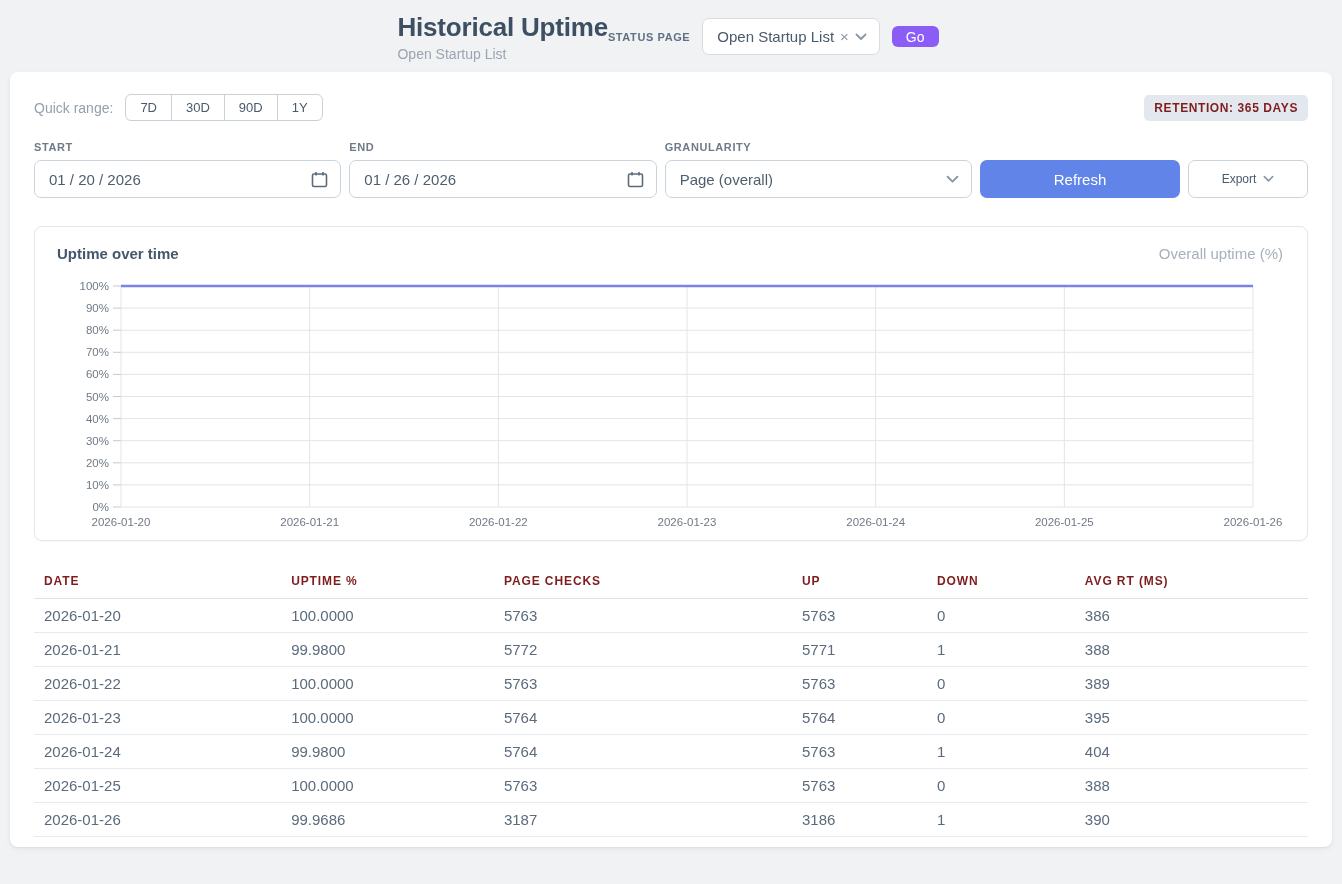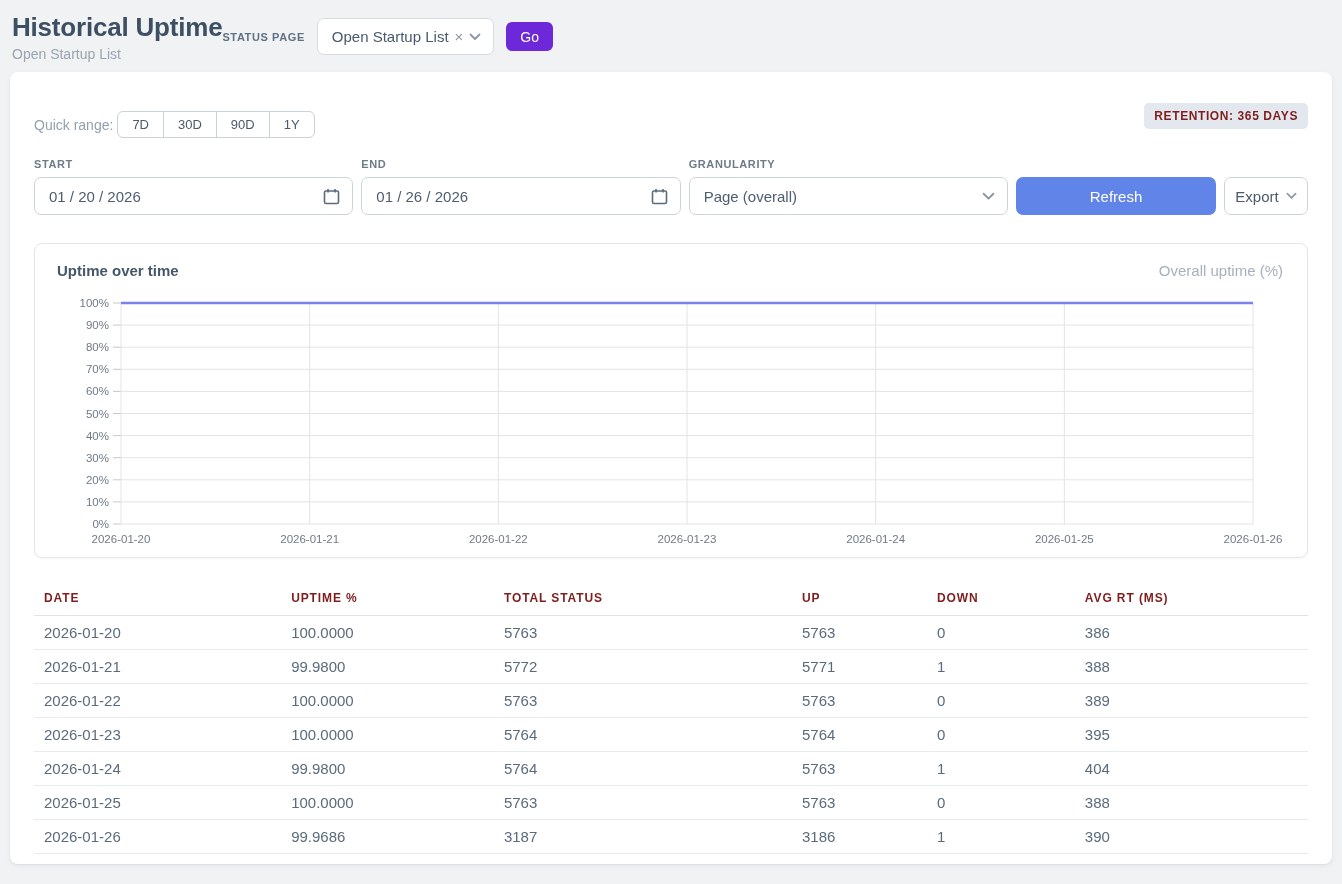--- a/index.html
+++ b/index.html
@@ -5,48 +5,48 @@
   * { margin: 0; padding: 0; box-sizing: border-box; }
   html, body { width: 1342px; height: 884px; }
   body {
     font-family: "Liberation Sans", "DejaVu Sans", sans-serif;
     background: #f1f2f4;
     color: #4a5a6b;
     overflow: hidden;
   }
   
   .page-header {
-    display: flex; justify-content: flex-start; align-items: flex-start;
+    display: flex; justify-content: center; align-items: flex-start;
     padding: 12px 18px 10px 12px;
   }
   .page-title { font-size: 26px; font-weight: 700; color: #3d4f63; letter-spacing: -0.2px; }
   .page-subtitle { font-size: 14px; color: #9aa5b1; margin-top: 3px; }
   .header-right { display: flex; align-items: center; gap: 12px; margin-top: 6px; }
   .status-page-label { font-size: 11px; font-weight: 700; color: #5f7183; letter-spacing: 0.6px; }
   .status-select {
     display: flex; align-items: center; gap: 6px;
     background: #fff; border: 1px solid #d7dce2; border-radius: 7px;
     height: 37px; padding: 0 12px 0 14px; min-width: 160px;
     font-size: 15px; color: #4a5a6b; cursor: pointer;
   }
   .status-select .clear-x { color: #8b97a5; font-size: 15px; }
   .chev { stroke: #8b97a5; stroke-width: 1.8; fill: none; stroke-linecap: round; stroke-linejoin: round; }
   .go-btn {
-    background: #6d28d9; color: #fff; border: none; border-radius: 6px;
-    height: 29px; padding: 0 14px; font-size: 14px; cursor: pointer;
+    background: #8b5cf6; color: #fff; border: none; border-radius: 6px;
+    height: 21px; padding: 0 14px; font-size: 14px; cursor: pointer;
     font-family: inherit;
   }
   
   .main-card {
     margin: 0 10px; background: #fff; border-radius: 8px;
     box-shadow: 0 1px 2px rgba(25,39,57,.06), 0 2px 6px rgba(25,39,57,.05);
     padding: 22px 24px 6px 24px;
   }
   .quick-row { display: flex; align-items: center; justify-content: space-between; }
-  .quick-left { display: flex; align-items: center; gap: 4px; margin-top: 17px; }
+  .quick-left { display: flex; align-items: center; gap: 12px; }
   .quick-label { font-size: 14px; color: #93a0ae; }
   .qr-group { display: flex; }
   .qr-btn {
     background: #fff; border: 1px solid #c9d1d9; color: #4a5a6b;
     font-size: 13px; height: 27px; padding: 0 14px; cursor: pointer;
     margin-left: -1px; font-family: inherit;
   }
   .qr-btn:first-child { border-radius: 6px 0 0 6px; margin-left: 0; }
   .qr-btn:last-child { border-radius: 0 6px 6px 0; }
   .retention-badge {
@@ -65,21 +65,21 @@
     display: flex; align-items: center; justify-content: space-between;
     padding: 0 12px 0 14px; font-size: 15px; color: #4e5e6f; cursor: pointer;
   }
   .cal-icon { stroke: #5b6b7c; stroke-width: 1.6; fill: none; }
   .refresh-btn {
     background: #6184e8; color: #fff; border: none; border-radius: 7px;
     height: 38px; width: 200px; font-size: 15px; cursor: pointer; font-family: inherit;
   }
   .export-btn {
     background: #fff; color: #4a5a6b; border: 1px solid #ccd4db; border-radius: 7px;
-    height: 38px; width: 84px; font-size: 15px; cursor: pointer; font-family: inherit;
+    height: 38px; width: 120px; font-size: 12px; cursor: pointer; font-family: inherit;
     display: flex; align-items: center; justify-content: center; gap: 7px;
   }
   
   .chart-card {
     border: 1px solid #e3e7ea; border-radius: 8px; margin-top: 28px;
     padding: 18px 20px 6px 20px;
     box-shadow: 0 1px 2px rgba(25,39,57,.04);
   }
   .chart-head { display: flex; justify-content: space-between; align-items: center; padding: 0 4px 14px 2px; }
   .chart-title { font-size: 15px; font-weight: 700; color: #45586b; }
@@ -236,21 +236,21 @@
         <col style="width:16.7%">
         <col style="width:23.4%">
       <col style="width:10.6%">
         <col style="width:11.6%">
         <col style="width:18.3%">
     </colgroup>
     <thead>
       <tr id="table-head-row">
           <th>DATE</th>
           <th>UPTIME %</th>
-          <th>TOTAL STATUS</th>
+          <th>PAGE CHECKS</th>
           <th>UP</th>
           <th>DOWN</th>
           <th>AVG RT (MS)</th>
         </tr>
     </thead>
     <tbody id="table-body">
         <tr>
           <td>2026-01-20</td>
           <td>100.0000</td>
           <td>5763</td>

